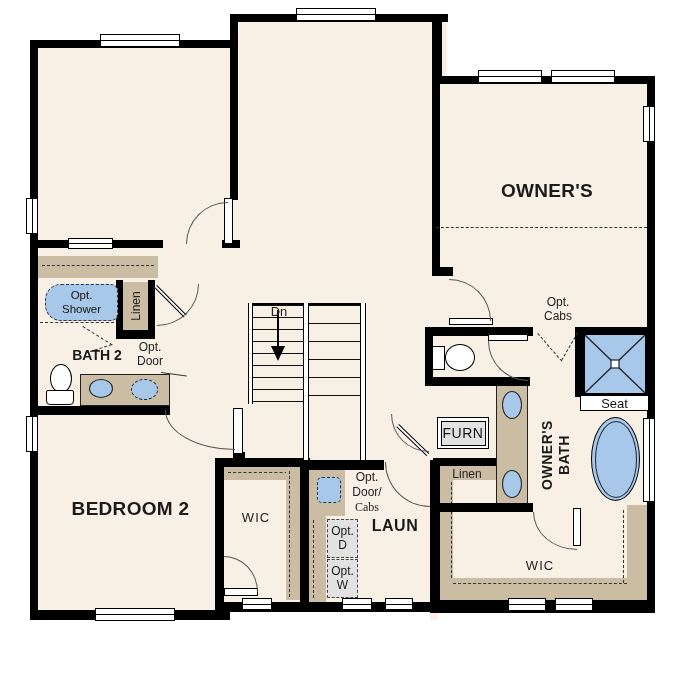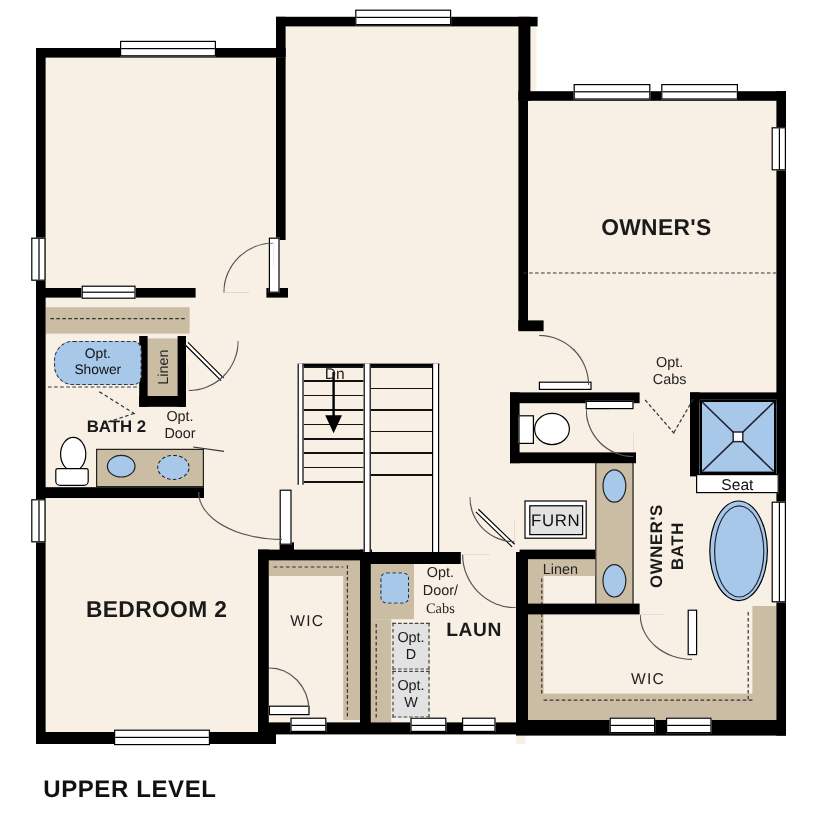--- a/index.html
+++ b/index.html
@@ -236,15 +236,14 @@
     <span style="display:block;">Opt.</span>
     <span style="display:block;">Cabs</span>
   </div>
   <div class="lbl small" style="left:440px;top:467px;width:54px;color:#222;">Linen</div>
   <div class="lbl small" style="left:344px;top:470px;width:46px;color:#222;line-height:1.25;">
     <span style="display:block;">Opt.</span>
     <span style="display:block;">Door/</span>
     <span style="display:block;font-family:Liberation Serif, serif;">Cabs</span>
   </div>
 
-  <div class="lbl" style="left:36px;top:646px;width:220px;text-align:left;font-weight:bold;font-size:20px;letter-spacing:.5px;color:#111;">UPPER LEVEL</div>
 
 </div>
 
 </body></html>

